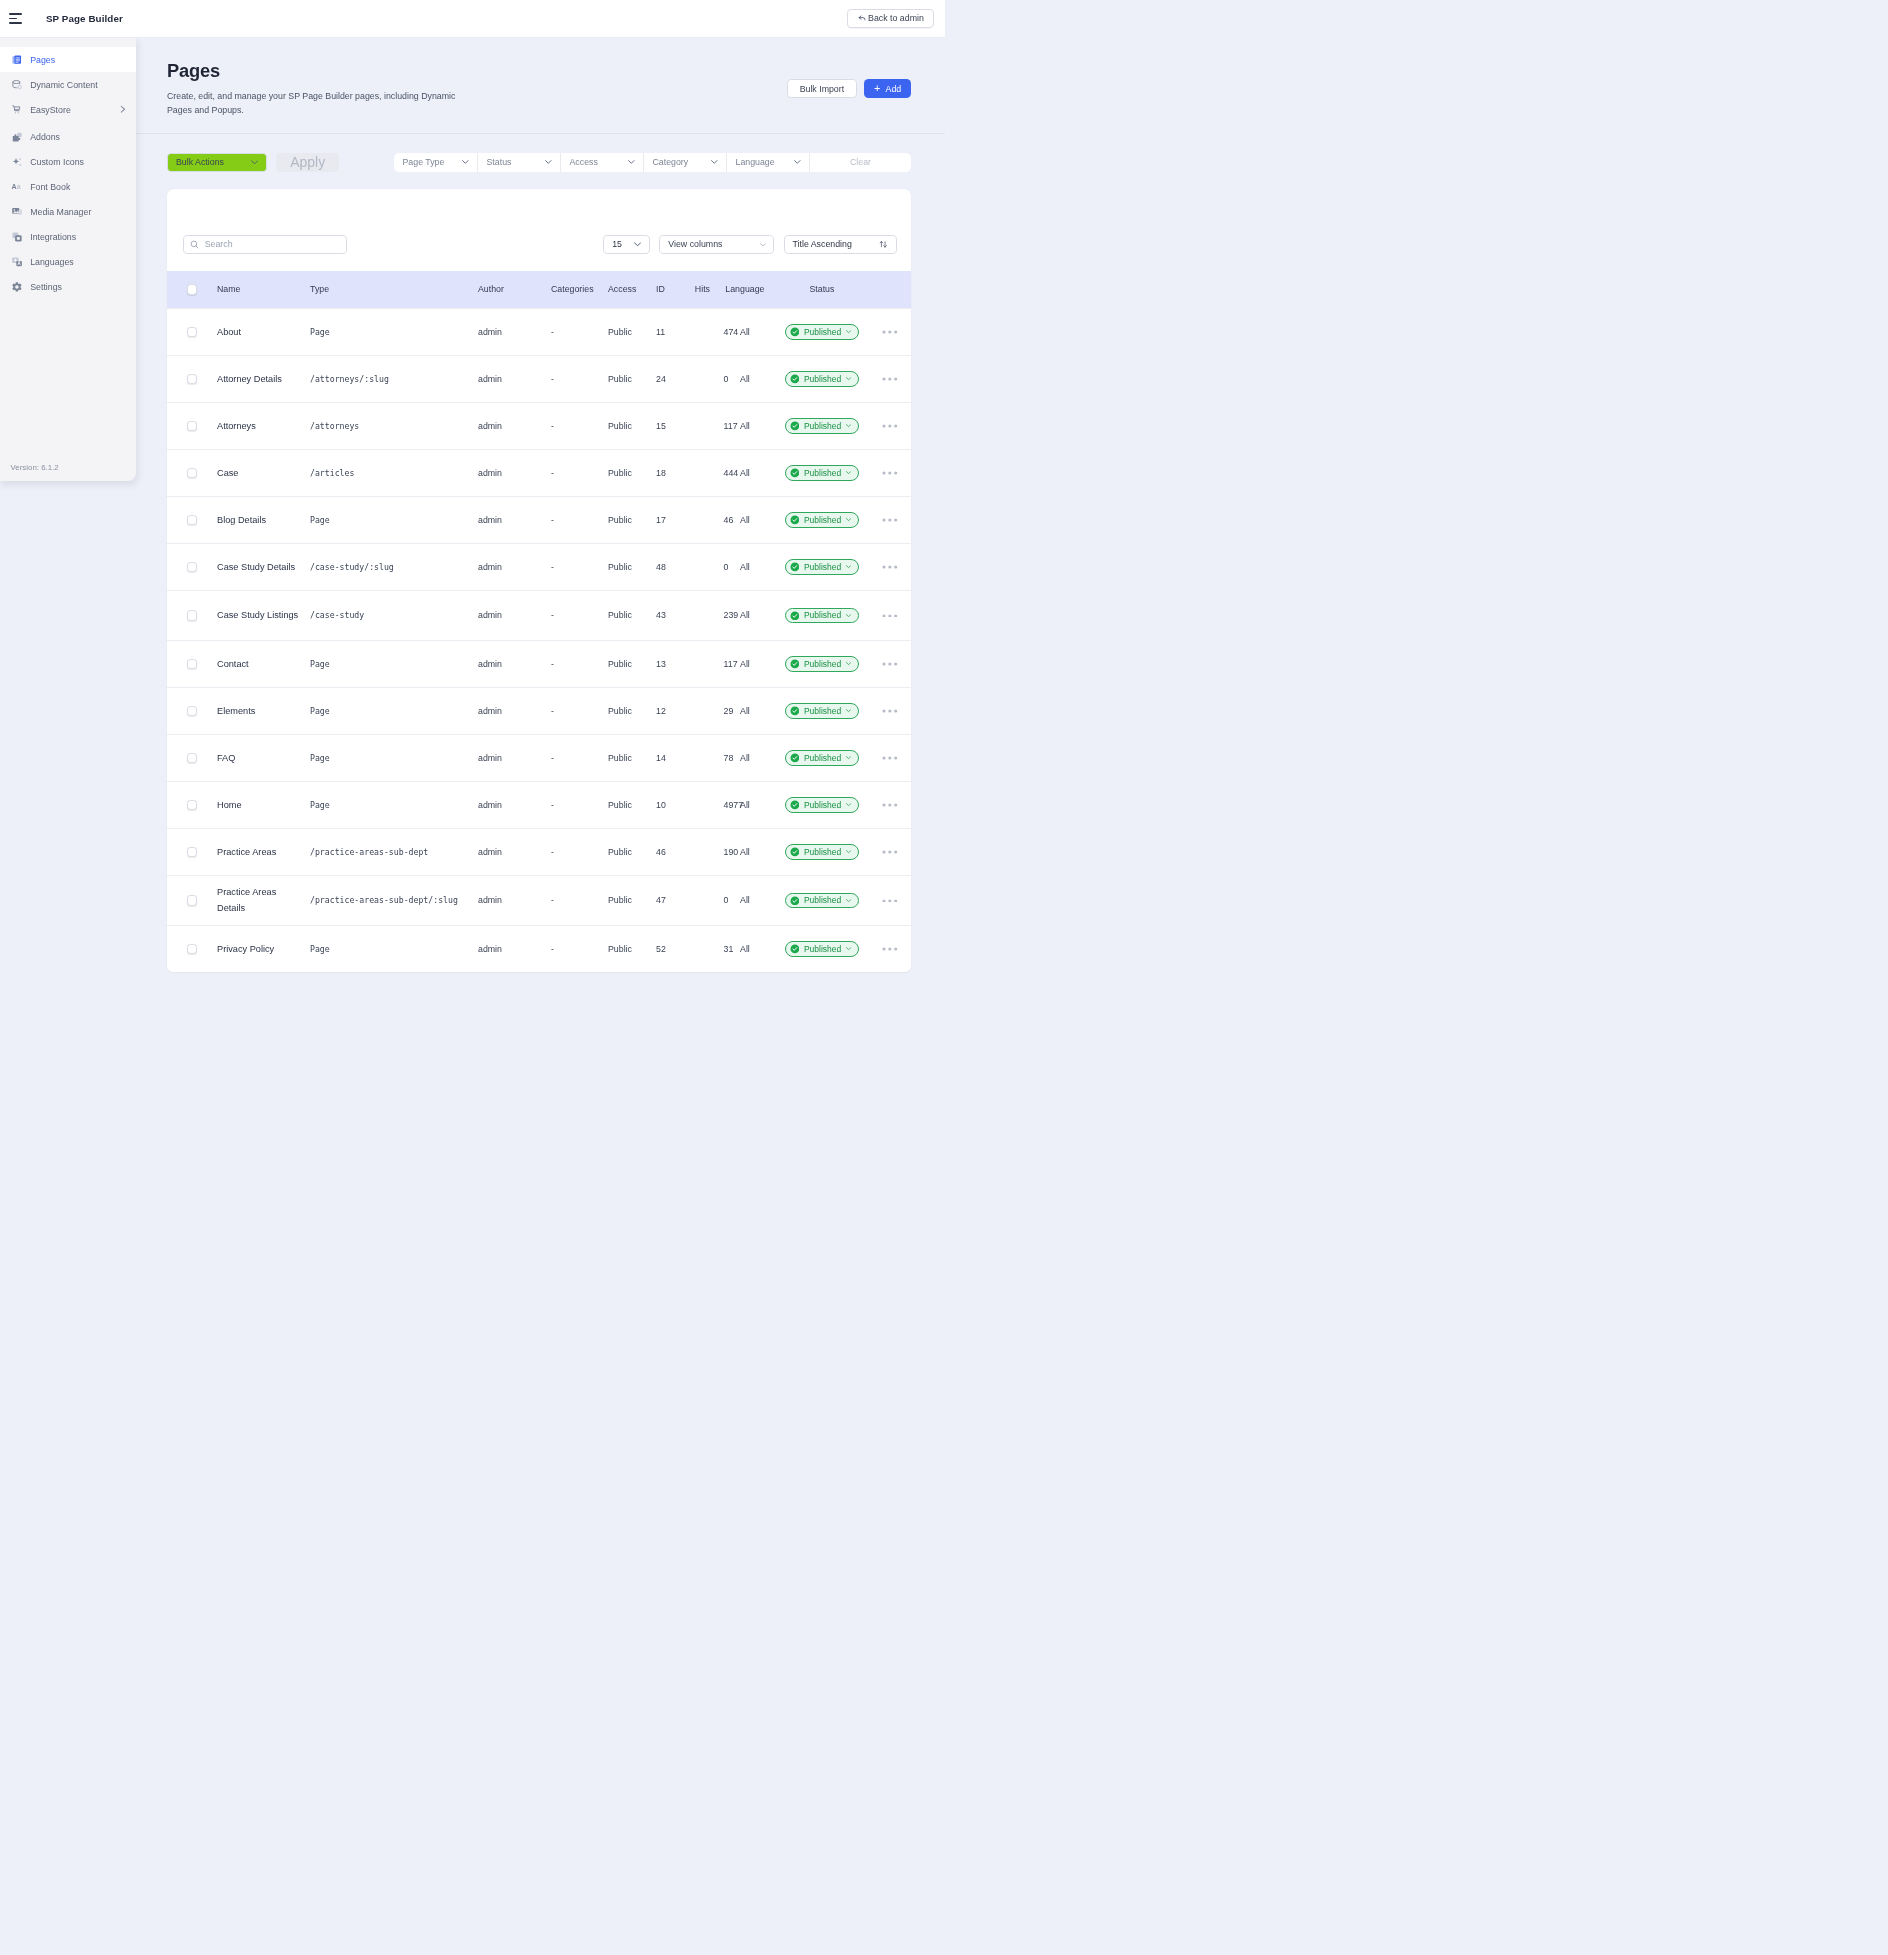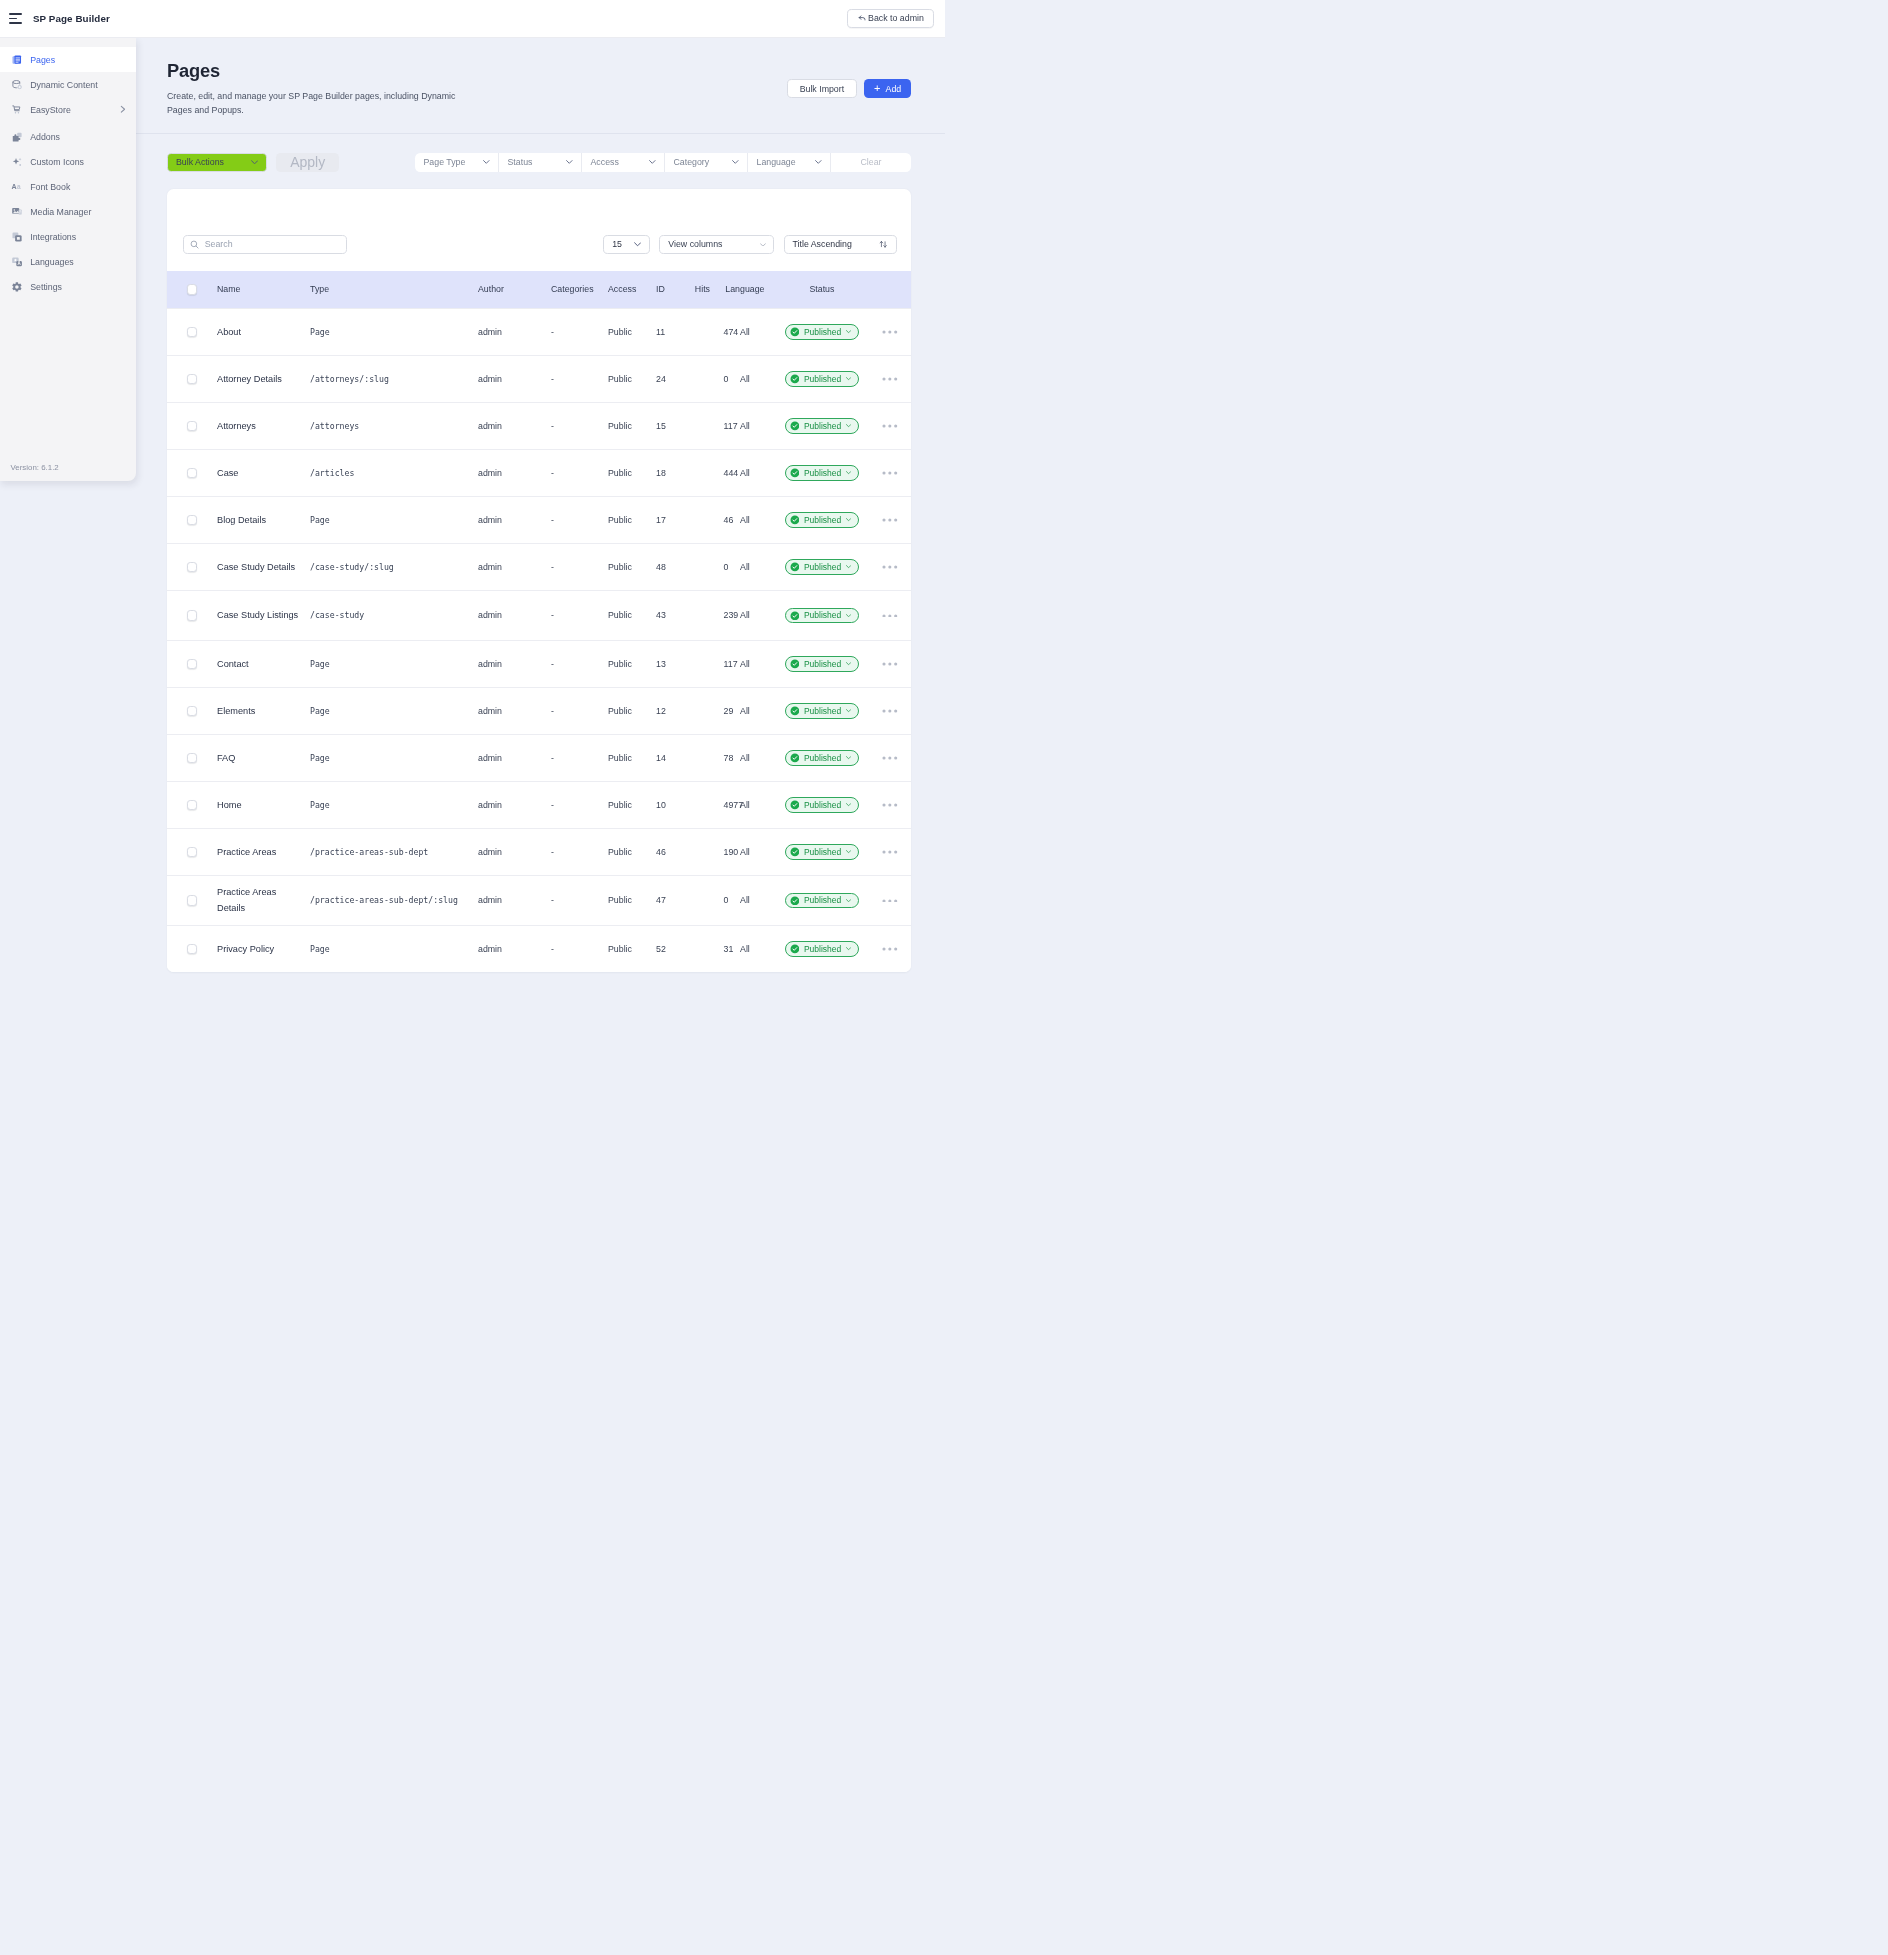--- a/index.html
+++ b/index.html
@@ -11,21 +11,21 @@
   }
   
   .topbar {
     position:absolute; top:0; left:0; width:945px; height:38px; background:#fff;
     border-bottom:0.7px solid #ebecf1; display:flex; align-items:center;
     padding:0 11px 0 8.5px; z-index:5;
   }
   .burger { width:14.4px; display:flex; flex-direction:column; gap:2.5px; cursor:pointer; }
   .burger i { display:block; height:1.7px; background:#2e3547; border-radius:1.3px; }
   .burger i:nth-child(1){ width:13px; } .burger i:nth-child(2){ width:8.5px; } .burger i:nth-child(3){ width:13px; }
-  .app-title { margin-left:10px; font-size:9.8px; font-weight:700; color:#232a3c; letter-spacing:0.1px; }
+  .app-title { margin-left:23px; font-size:9.8px; font-weight:700; color:#232a3c; letter-spacing:0.1px; }
   .back-btn {
     margin-left:auto; height:18.3px; padding:0 9.2px; background:#fff; border:0.7px solid #d9dce4;
     border-radius:4.6px; display:flex; align-items:center; gap:1px; font-size:8.8px; color:#3a4254;
     cursor:pointer; box-shadow:0 0.7px 0.7px rgba(25,30,50,.04);
   }
   
   .sidebar {
     position:absolute; top:38px; left:0; width:136px; height:443px; background:#f4f4f6;
     border-radius:0 0 7.9px 0; box-shadow:1.3px 3.3px 7.9px rgba(30,35,60,.09); z-index:4;
     padding-top:9.2px;
@@ -69,21 +69,21 @@
     font-size:14px; color:#b3b8c4; font-weight:500; cursor:default; display:flex; align-items:center; justify-content:center;
   }
   .filter-group {
     margin-left:auto; height:19px; display:flex; background:#fff; border-radius:5.2px; overflow:hidden;
   }
   .filter-seg {
     width:83px; display:flex; align-items:center; justify-content:space-between; padding:0 8.5px;
     font-size:8.8px; color:#7d8595; cursor:pointer; border-left:0.7px solid #e9ebf1;
   }
   .filter-seg:first-child { border-left:none; }
-  .filter-clear { width:81px; display:flex; align-items:center; justify-content:center;
+  .filter-clear { width:102px; display:flex; align-items:center; justify-content:center;
     font-size:8.8px; color:#b9bdc7; cursor:pointer; border-left:0.7px solid #e9ebf1; }
   
   .card {
     margin:17px 34px 0 31px; background:#fff; border-radius:6.6px; overflow:hidden;
     box-shadow:0 0.7px 2px rgba(25,30,50,.05);
   }
   .card-toolbar { display:flex; align-items:center; padding:14.4px 14.4px 17px 15.7px;margin-top:32px; }
   .search-box {
     width:164px; height:19px; border:0.7px solid #d9dce3; border-radius:4.6px;
     display:flex; align-items:center; gap:5.2px; padding:0 6.6px; background:#fff;

